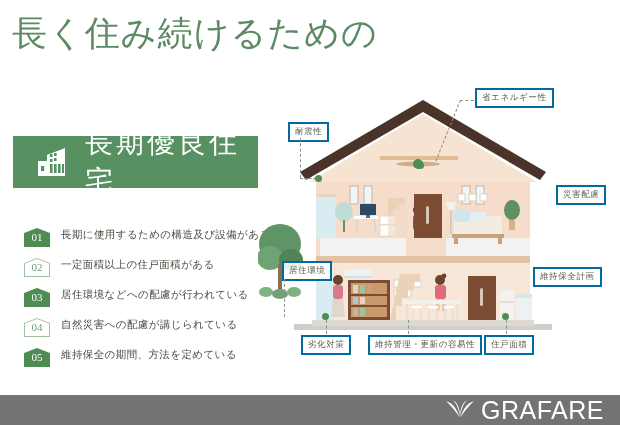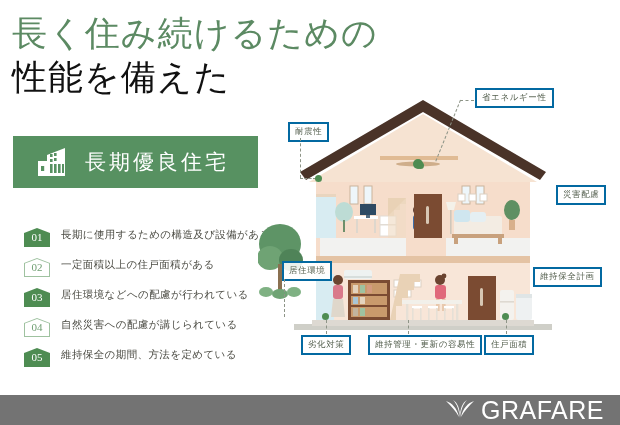--- a/index.html
+++ b/index.html
@@ -26,21 +26,21 @@
   
   .banner {
     position: absolute; left: 13px; top: 136px;
     width: 245px; height: 52px;
     background: #579161;
     display: flex; align-items: center; gap: 12px;
     padding-left: 22px;
   }
   .banner-icon { width: 38px; height: 34px; position: relative; flex: none; }
   .banner-label {
-    color: #ffffff; font-size: 21px; letter-spacing: 3px;
+    color: #ffffff; font-size: 28px; letter-spacing: 3px;
     font-family: "Liberation Serif", serif;
   }
 
   
   .list { position: absolute; left: 24px; top: 228px; width: 260px; }
   .list-item {
     display: flex; 
     height: 22px; margin-bottom: 8px;
   }
   .badge {
@@ -124,21 +124,20 @@
   }
   .logo-mark { width: 30px; height: 22px; flex: none; }
 </style>
 </head>
 <body>
 
 <div id="stage">
 
   <div class="headline">
     <div class="hl-line1">長く住み続けるための</div>
-    <div class="hl-line2">性能を備えた</div>
   </div>
 
   <div class="banner">
     <span class="banner-icon">
       <svg width="38" height="34" viewBox="0 0 38 34">
         <path d="M12 10 L30 3 L30 31 L12 31 Z" fill="#ffffff"></path>
         <path d="M3 16 L12 16 L12 31 L3 31 Z" fill="#ffffff"></path>
         <rect x="15" y="9" width="2.6" height="3" fill="#579161"></rect>
         <rect x="19" y="8" width="2.6" height="3" fill="#579161"></rect>
         <rect x="15" y="14" width="2.6" height="3" fill="#579161"></rect>

